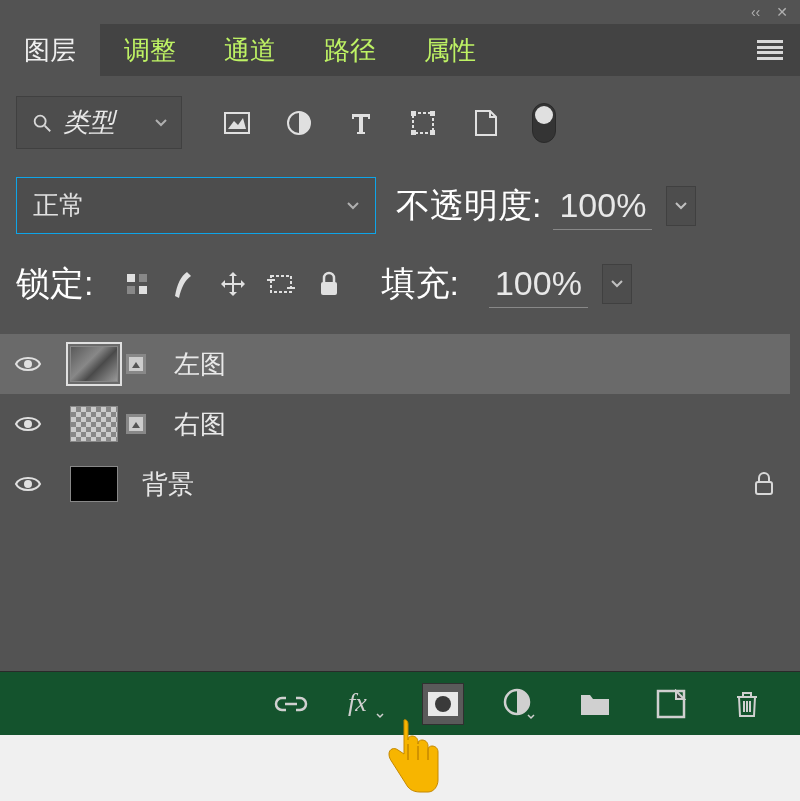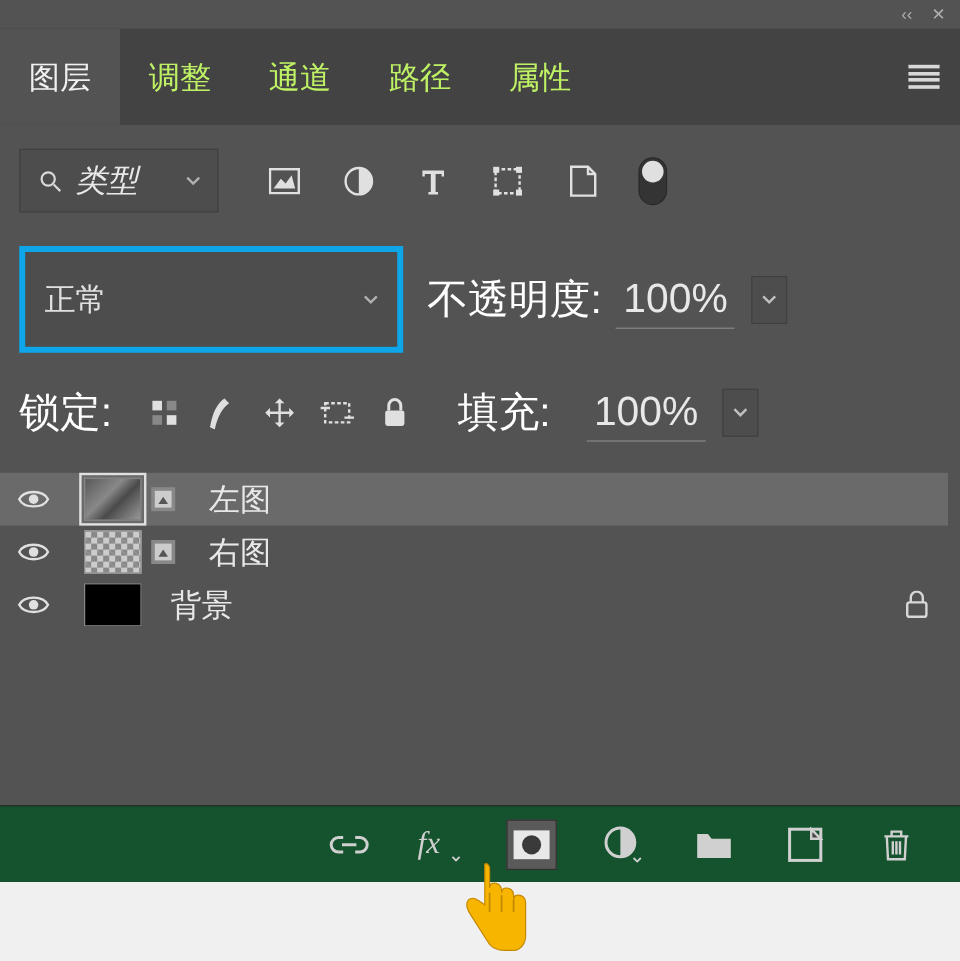--- a/index.html
+++ b/index.html
@@ -25,21 +25,21 @@
       align-items: center;
       padding: 0 12px;
       gap: 16px;
       background: #535353;
     }
     .titlebar span { color: #b0b0b0; font-size: 14px; cursor: pointer; }
     
     .tabs {
       display: flex;
       align-items: stretch;
-      height: 80px;
+      height: 52px;
       background: #434343;
       padding: 0;
     }
     .tab {
       padding: 0 24px;
       display: flex;
       align-items: center;
       font-size: 26px;
       color: #bef264;
       cursor: pointer;
@@ -126,23 +126,23 @@
     .blend-row {
       display: flex;
       align-items: center;
       padding: 8px 16px;
       gap: 12px;
     }
     .blend-dropdown {
       display: flex;
       align-items: center;
       justify-content: space-between;
-      border: 5px solid #0ea5e9;
-      padding: 22px 16px;
-      width: 320px;
+      border: 1px solid #0ea5e9;
+      padding: 10px 16px;
+      width: 360px;
       cursor: pointer;
       font-size: 26px;
       background: #4d4d4d;
     }
     .label-text {
       font-size: 34px;
       color: #ffffff;
       margin-left: 8px;
     }
     .value-dropdown {
@@ -182,21 +182,21 @@
       align-items: center;
     }
     .lock-icons .icon { width: 28px; height: 28px; display: flex; align-items: center; justify-content: center; cursor: pointer; }
     
     .layers {
       padding: 8px 10px 8px 0;
     }
     .layer-row {
       display: flex;
       align-items: center;
-      height: 44px;
+      height: 60px;
       gap: 14px;
       padding: 0 16px 0 0;
     }
     .layer-row.selected {
       background: #6a6a6a;
     }
     .vis-icon {
       width: 56px;
       display: flex;
       align-items: center;

